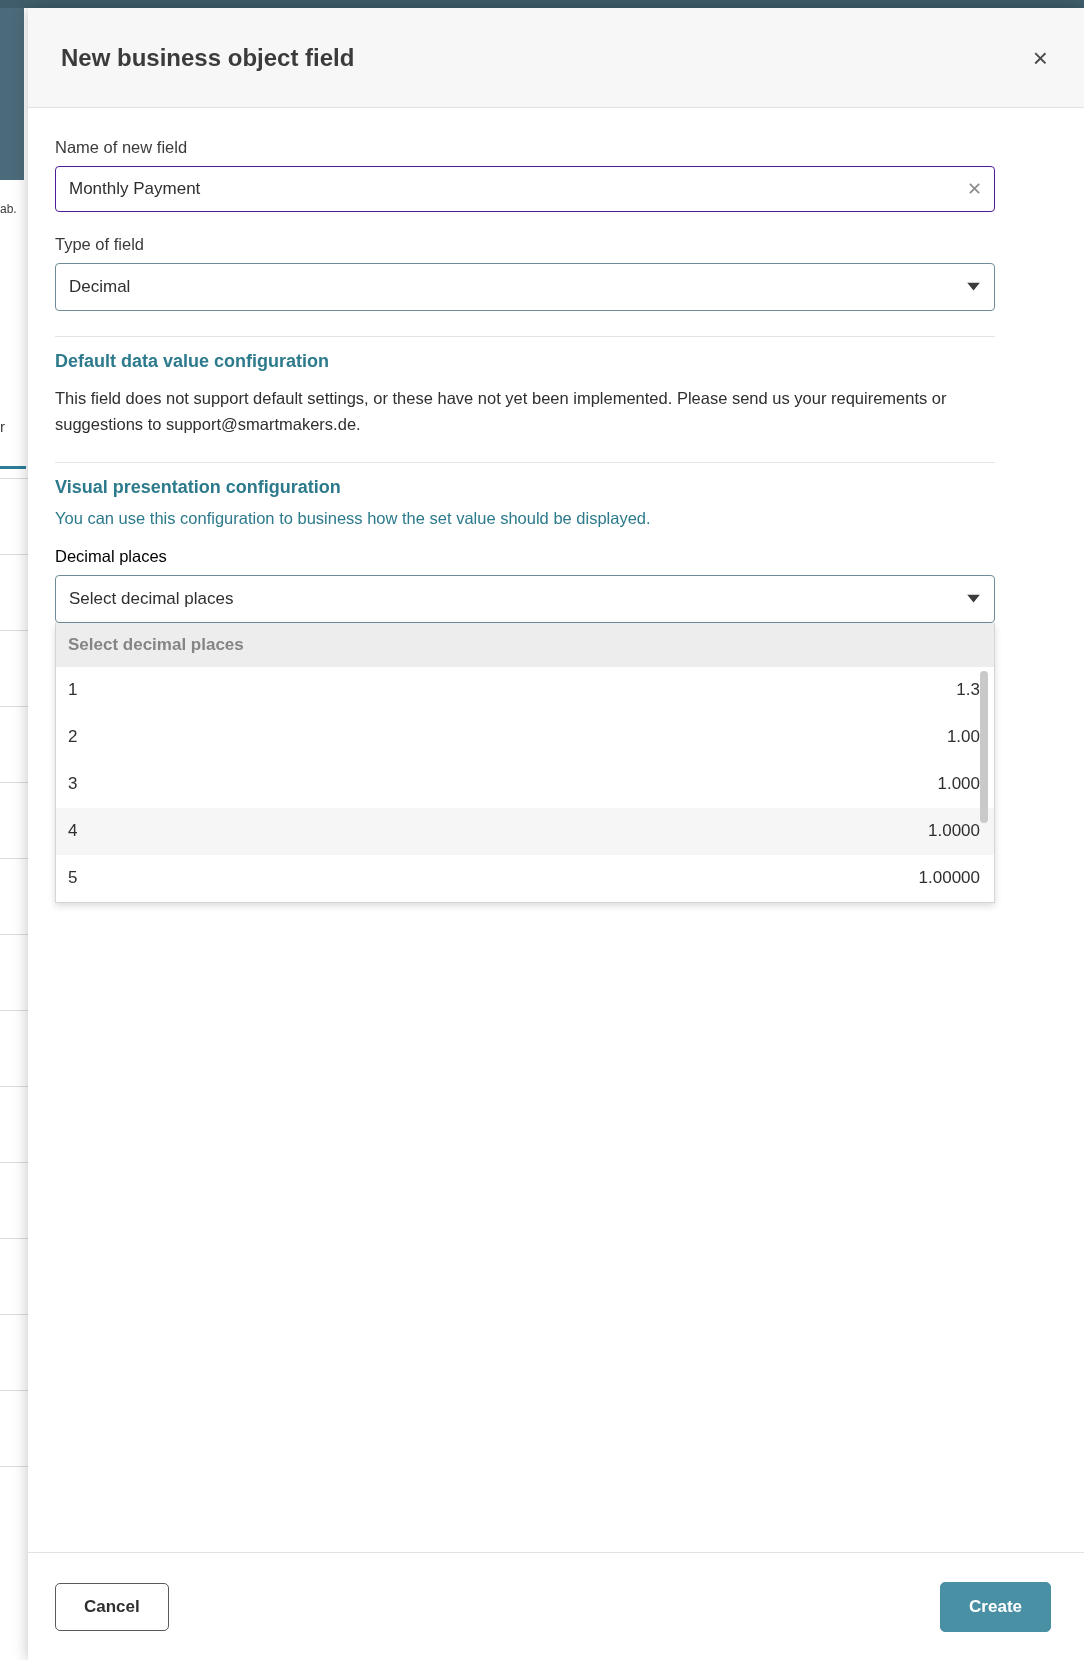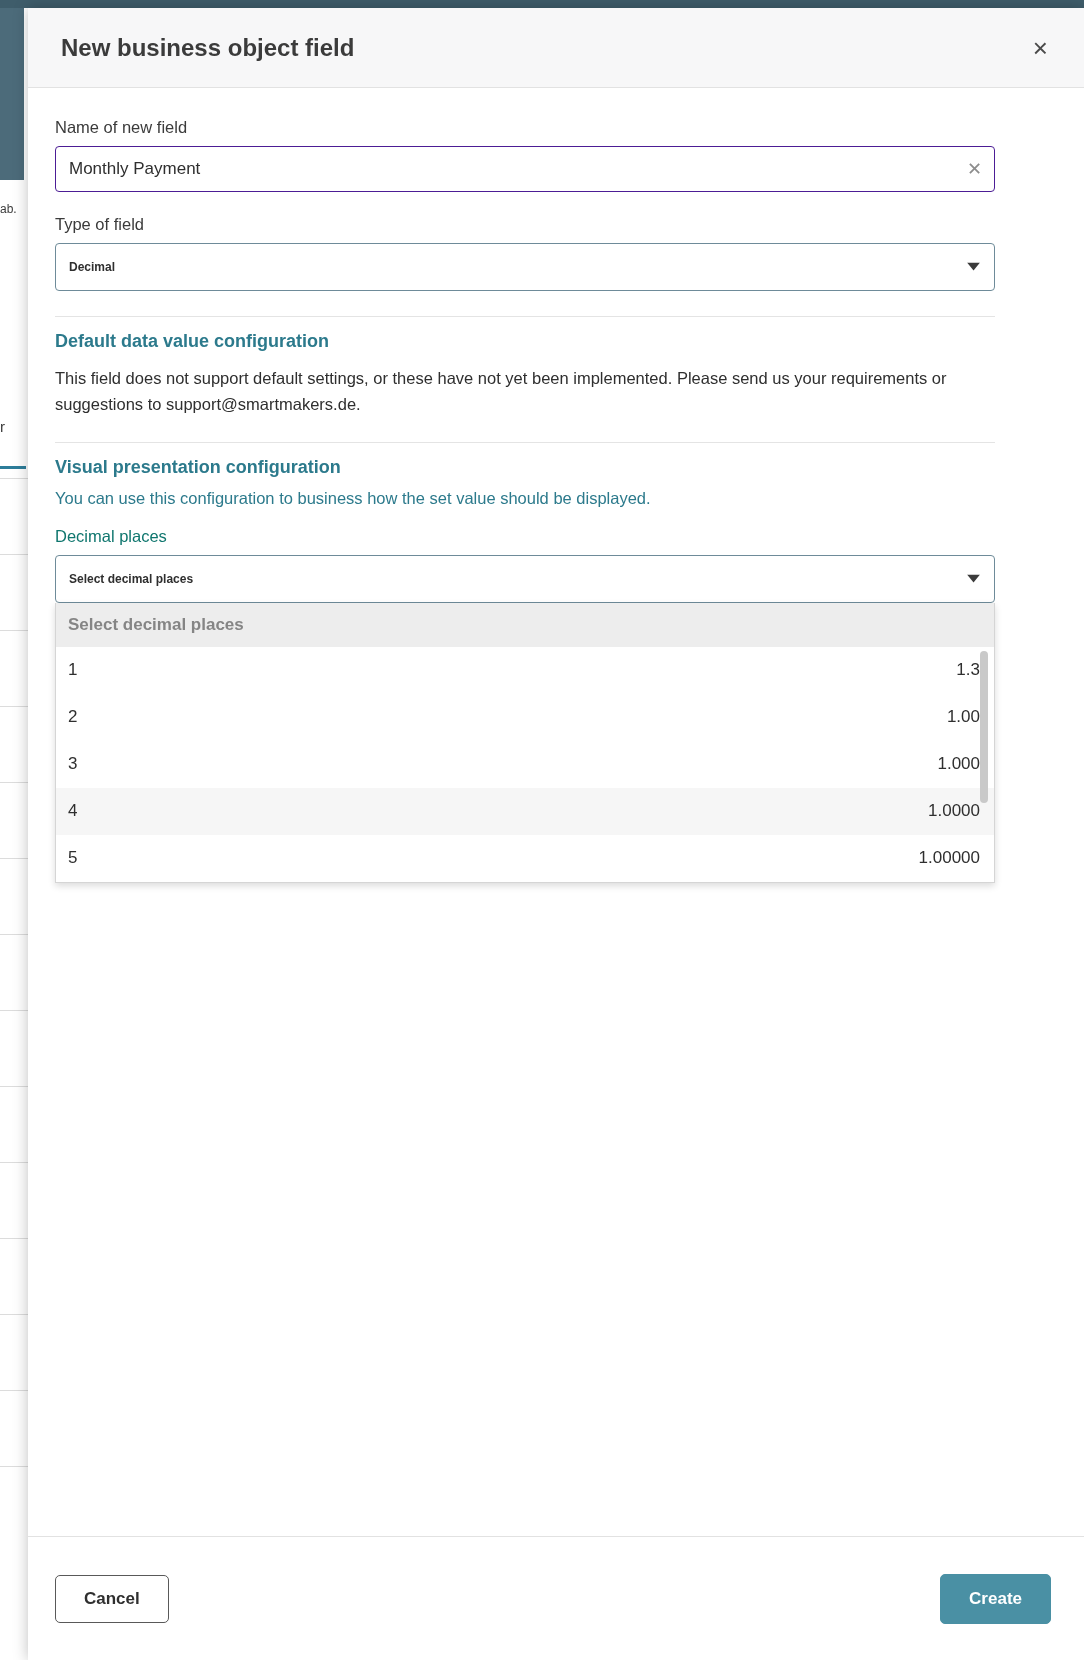--- a/index.html
+++ b/index.html
@@ -77,21 +77,21 @@
     width: 1056px;
     height: 1652px;
     background: #ffffff;
     box-shadow: 0 0 14px rgba(0,0,0,0.25);
     display: flex;
     flex-direction: column;
     box-sizing: border-box;
   }
 
   .modal-header {
-    height: 80px;
+    height: 100px;
     background: #f7f7f8;
     border-bottom: 1px solid #e2e2e2;
     display: flex;
     align-items: center;
     padding: 0 28px 0 33px;
     box-sizing: border-box;
     flex: none;
   }
   .modal-title {
     font-size: 24px;
@@ -160,24 +160,23 @@
     position: relative;
     width: 940px;
     height: 48px;
     border: 1px solid #6e8b99;
     border-radius: 4px;
     box-sizing: border-box;
     background: #fff;
     display: flex;
     align-items: center;
     padding: 0 13px;
-    font-size: 12px;
+    font-size: 17px;
     color: #2f2f2f;
     cursor: pointer;
-    font-weight: bold;
   }
   .select-caret {
     position: absolute;
     right: 14px;
     top: 50%;
     transform: translateY(-50%);
     font-size: 11px;
     color: #3b3b3b;
   }
   .select-caret svg { display: block; }
@@ -204,21 +203,21 @@
   .section-subtext {
     font-size: 16.5px;
     color: #2c7a8c;
     line-height: 1.5;
     margin-top: -6px;
     margin-bottom: 16px;
   }
 
   .error-label {
     font-size: 16.5px;
-    color: #0f766e;
+    color: #000000;
     margin-bottom: 9px;
   }
 
   
   .dropdown-panel {
     position: relative;
     width: 940px;
     background: #ffffff;
     border: 1px solid #d5d5d5;
     border-top: none;
@@ -266,21 +265,21 @@
   .dropdown-scrolltrack {
     position: absolute;
     right: 3px;
     top: 0;
     width: 8px;
     height: 100%;
     background: transparent;
   }
 
   .modal-footer {
-    height: 124px;
+    height: 108px;
     border-top: 1px solid #e2e2e2;
     display: flex;
     align-items: center;
     justify-content: space-between;
     padding: 0 33px 0 27px;
     box-sizing: border-box;
     flex: none;
   }
   .btn {
     font-size: 17px;

